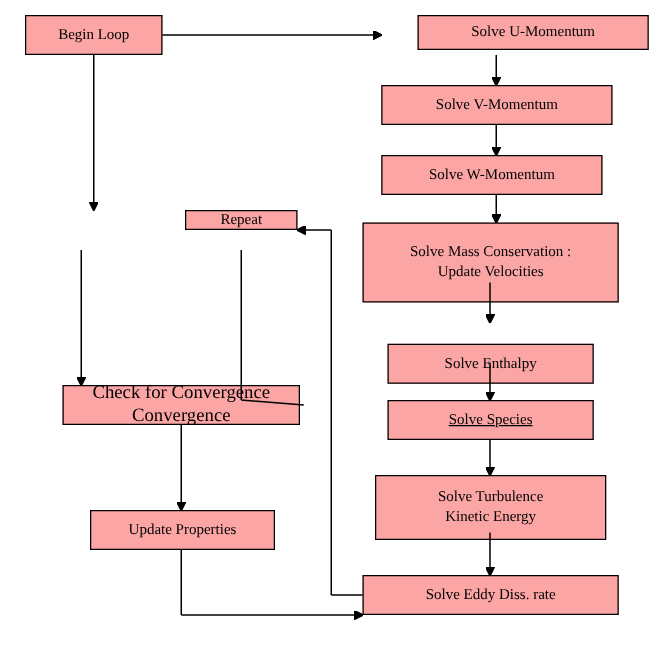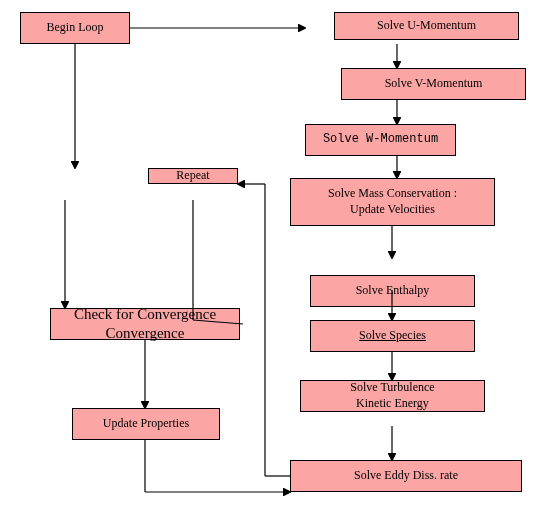--- a/index.html
+++ b/index.html
@@ -45,27 +45,27 @@
       stroke: #000;
     }
   </style>
 </head>
 <body>
 
 <div class="diagram">
 
   <div class="box" style="left:20px;top:12px;width:110px;height:32px;">Begin Loop</div>
   <div class="box" style="left:305px;top:12px;width:185px;height:28px;margin-left:29px;">Solve U-Momentum</div>
-  <div class="box" style="left:305px;top:68px;width:185px;height:32px;margin-left:36px;">Solve V-Momentum</div>
-  <div class="box" style="left:305px;top:124px;width:151px;height:32px;font-family:Liberation Mono, monospace;">Solve W-Momentum</div>
-  <div class="box" style="left:290px;top:178px;width:205px;height:48px;">Solve Mass Conservation :<br>Update Velocities</div>
+  <div class="box" style="left:305px;top:68px;width:185px;height:32px;">Solve V-Momentum</div>
+  <div class="box" style="left:305px;top:124px;width:177px;height:32px;">Solve W-Momentum</div>
+  <div class="box" style="left:290px;top:178px;width:205px;height:64px;">Solve Mass Conservation :<br>Update Velocities</div>
   <div class="box" style="left:310px;top:258px;width:165px;height:32px;margin-top:17px;">Solve Enthalpy</div>
   <div class="box" style="left:310px;top:320px;width:165px;height:32px;text-decoration:underline;">Solve Species</div>
-  <div class="box" style="left:300px;top:380px;width:185px;height:32px;">Solve Turbulence<br>Kinetic Energy</div>
-  <div class="box" style="left:290px;top:460px;width:232px;height:32px;">Solve Eddy Diss. rate</div>
+  <div class="box" style="left:300px;top:380px;width:185px;height:52px;">Solve Turbulence<br>Kinetic Energy</div>
+  <div class="box" style="left:290px;top:460px;width:205px;height:32px;">Solve Eddy Diss. rate</div>
   <div class="box" style="left:148px;top:168px;width:90px;height:16px;">Repeat</div>
   <div class="box" style="left:50px;top:308px;width:190px;height:32px;font-size:15px;">Check for Convergence Convergence</div>
   <div class="box" style="left:72px;top:408px;width:148px;height:32px;">Update Properties</div>
 
   <svg class="arrows">
     <defs>
       <marker id="arr" markerWidth="6" markerHeight="6" refX="3" refY="3" orient="auto">
         <polygon points="0,0 6,3 0,6" fill="#000"></polygon>
       </marker>
     </defs>

